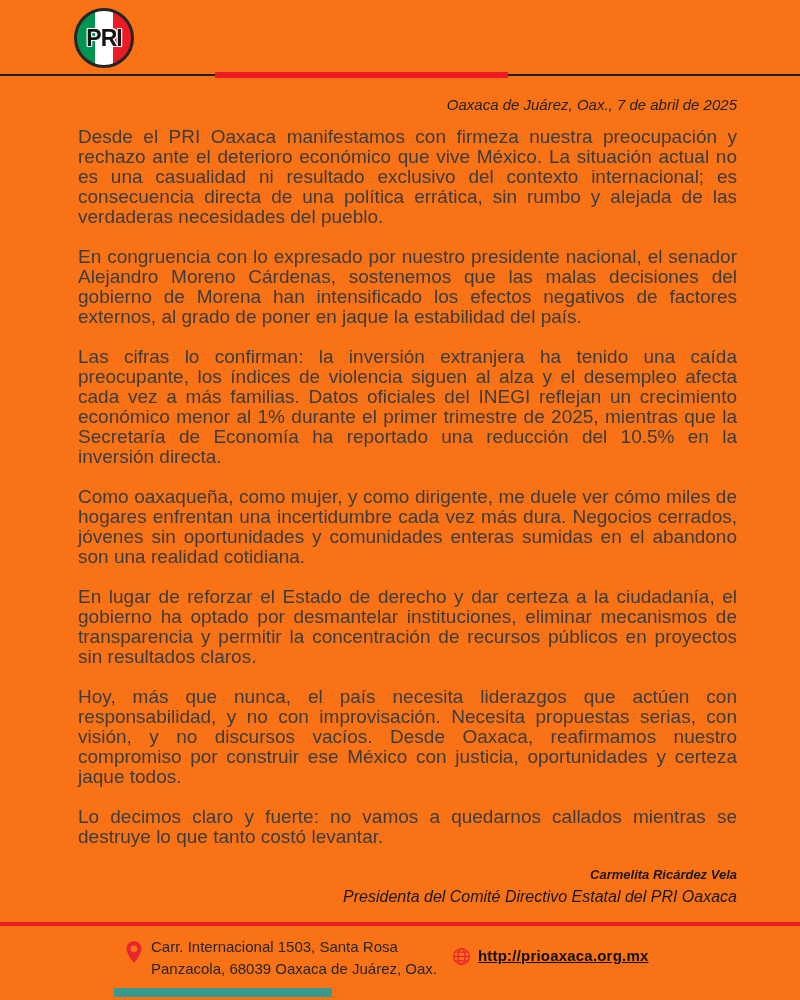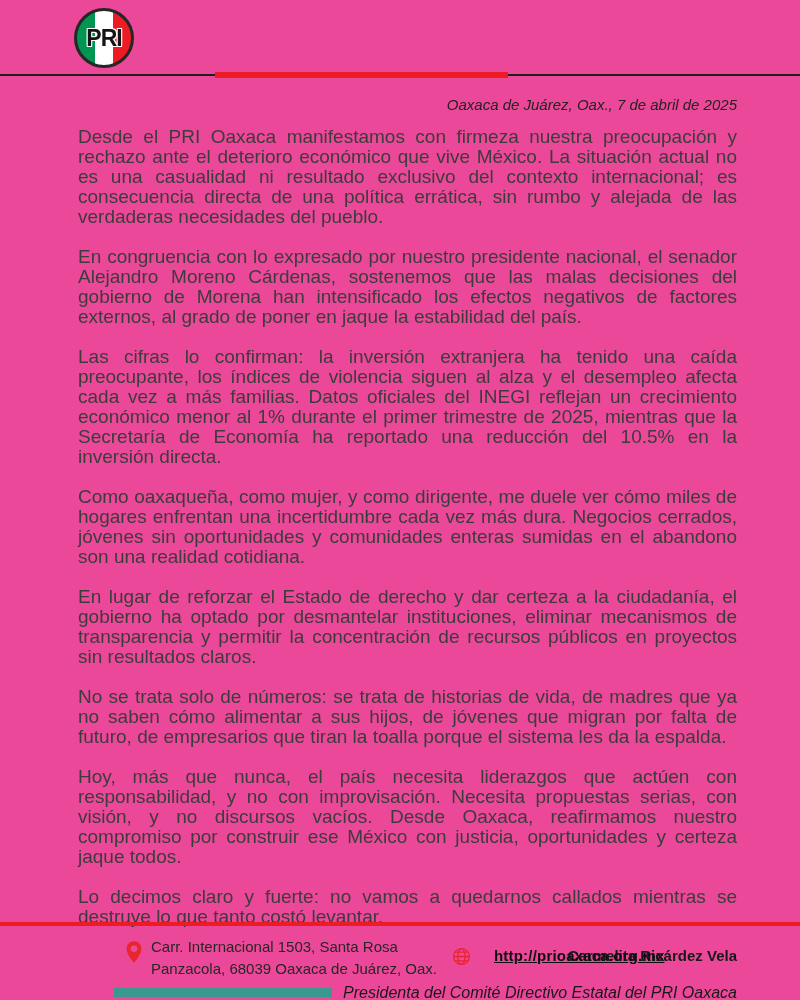--- a/index.html
+++ b/index.html
@@ -1,17 +1,17 @@
 <!DOCTYPE html>
 <html lang="es"><head>
 <meta charset="utf-8">
 <style>
   html,body{margin:0;padding:0;background:#fff;}
   #page{
-    position:relative;width:800px;height:1000px;background:#ec4899;
+    position:relative;width:800px;height:1000px;background:#f97316;
     font-family:"Liberation Sans","DejaVu Sans",sans-serif;overflow:hidden;
   }
   
   .logo{
     position:absolute;left:74px;top:8px;width:60px;height:60px;border-radius:50%;
     border:3px solid #262626;box-sizing:border-box;
     background:linear-gradient(90deg,#009651 0 33.4%,#ffffff 33.4% 66.6%,#ed1c24 66.6% 100%);
     display:flex;align-items:center;justify-content:center;
   }
   .logo span{
@@ -25,33 +25,33 @@
   .rule-red{position:absolute;left:215px;top:72px;width:293px;height:6px;background:#ed1c24;}
   
   .content{position:absolute;left:78px;top:88px;width:659px;color:#3c3c3c;}
   .title{
     font-size:18px;line-height:27px;font-weight:700;text-align:center;color:#111;
     letter-spacing:-.2px;margin:0 0 13px 0;
   }
   .dateline{font-style:italic;font-size:15px;font-weight:500;text-align:right;color:#222;margin:8px 0 14px 0;}
   .content p.body-p{font-size:19px;line-height:20px;text-align:justify;margin:0 0 20px 0;}
   .signature{text-align:right;margin-top:6px;color:#181818;}
-  .sig-name{font-weight:700;font-size:15px;margin-bottom:20px;}
+  .sig-name{font-style:italic;font-weight:700;font-size:13px;margin-bottom:6px;}
   .sig-role{font-style:italic;font-size:16px;font-weight:500;}
   
   .footer-rule{position:absolute;left:0;top:922px;width:800px;height:4px;background:#ed1c24;}
   .pin-icon{position:absolute;left:124px;top:940px;width:20px;height:26px;}
   .address{
     position:absolute;left:151px;top:936px;width:310px;
     font-size:15px;line-height:22px;font-weight:500;color:#262626;
   }
   .globe-icon{position:absolute;left:452px;top:947px;width:19px;height:19px;}
   .website{
     position:absolute;left:478px;top:947px;font-size:15px;font-weight:600;color:#101010;
-    text-decoration:underline;letter-spacing:.2px;margin-left:16px;
+    text-decoration:underline;letter-spacing:.2px;
   }
   .accent-bar{position:absolute;left:114px;top:988px;width:218px;height:9px;background:#39998f;}
 </style>
 </head>
 <body>
 
 <div id="page">
 
   <div class="logo">
     <span>PRI</span>
@@ -60,21 +60,20 @@
   <div class="rule-red"></div>
 
   <div class="content">
     <div class="dateline">Oaxaca de Juárez, Oax., 7 de abril de 2025</div>
 
     <p class="body-p">Desde el PRI Oaxaca manifestamos con firmeza nuestra preocupación y rechazo ante el deterioro económico que vive México. La situación actual no es una casualidad ni resultado exclusivo del contexto internacional; es consecuencia directa de una política errática, sin rumbo y alejada de las verdaderas necesidades del pueblo.</p>
     <p class="body-p">En congruencia con lo expresado por nuestro presidente nacional, el senador Alejandro Moreno Cárdenas, sostenemos que las malas decisiones del gobierno de Morena han intensificado los efectos negativos de factores externos, al grado de poner en jaque la estabilidad del país.</p>
     <p class="body-p">Las cifras lo confirman: la inversión extranjera ha tenido una caída preocupante, los índices de violencia siguen al alza y el desempleo afecta cada vez a más familias. Datos oficiales del INEGI reflejan un crecimiento económico menor al 1% durante el primer trimestre de 2025, mientras que la Secretaría de Economía ha reportado una reducción del 10.5% en la inversión directa.</p>
     <p class="body-p">Como oaxaqueña, como mujer, y como dirigente, me duele ver cómo miles de hogares enfrentan una incertidumbre cada vez más dura. Negocios cerrados, jóvenes sin oportunidades y comunidades enteras sumidas en el abandono son una realidad cotidiana.</p>
     <p class="body-p">En lugar de reforzar el Estado de derecho y dar certeza a la ciudadanía, el gobierno ha optado por desmantelar instituciones, eliminar mecanismos de transparencia y permitir la concentración de recursos públicos en proyectos sin resultados claros.</p>
-    <p class="body-p">No se trata solo de números: se trata de historias de vida, de madres que ya no saben cómo alimentar a sus hijos, de jóvenes que migran por falta de futuro, de empresarios que tiran la toalla porque el sistema les da la espalda.</p>
     <p class="body-p">Hoy, más que nunca, el país necesita liderazgos que actúen con responsabilidad, y no con improvisación. Necesita propuestas serias, con visión, y no discursos vacíos. Desde Oaxaca, reafirmamos nuestro compromiso por construir ese México con justicia, oportunidades y certeza jaque todos.</p>
     <p class="body-p">Lo decimos claro y fuerte: no vamos a quedarnos callados mientras se destruye lo que tanto costó levantar.</p>
 
     <div class="signature">
       <div class="sig-name">Carmelita Ricárdez Vela</div>
       <div class="sig-role">Presidenta del Comité Directivo Estatal del PRI Oaxaca</div>
     </div>
   </div>
 
   <div class="footer-rule"></div>

